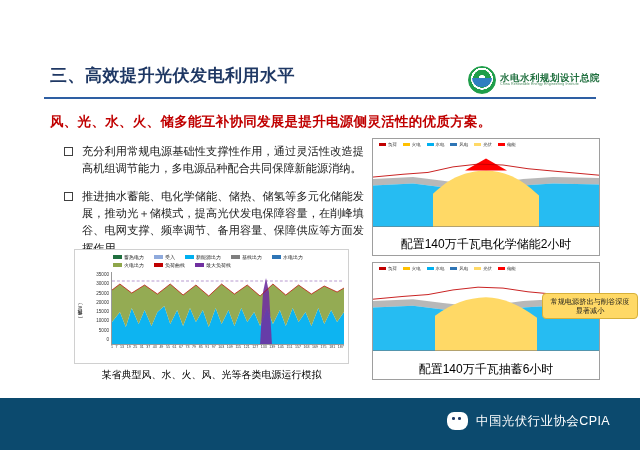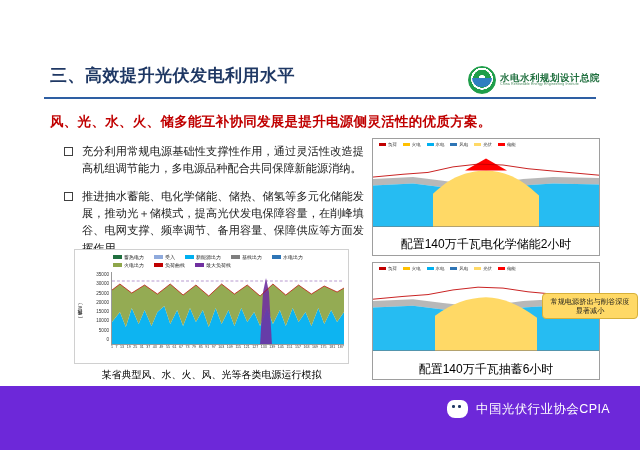--- a/index.html
+++ b/index.html
@@ -190,22 +190,22 @@
     padding: 3px 4px;
     text-align: center;
     width: 86px;
   }
 
   
   .footer {
     position: absolute;
     left: 0; bottom: 0;
     width: 640px;
-    height: 64px;
-    background: #6d28d9;
+    height: 52px;
+    background: #0c4a6e;
   }
   .footer-inner {
     position: absolute;
     right: 30px; top: 14px;
     display: flex;
     align-items: center;
     gap: 8px;
   }
   .wechat-icon {
     width: 21px; height: 18px;

